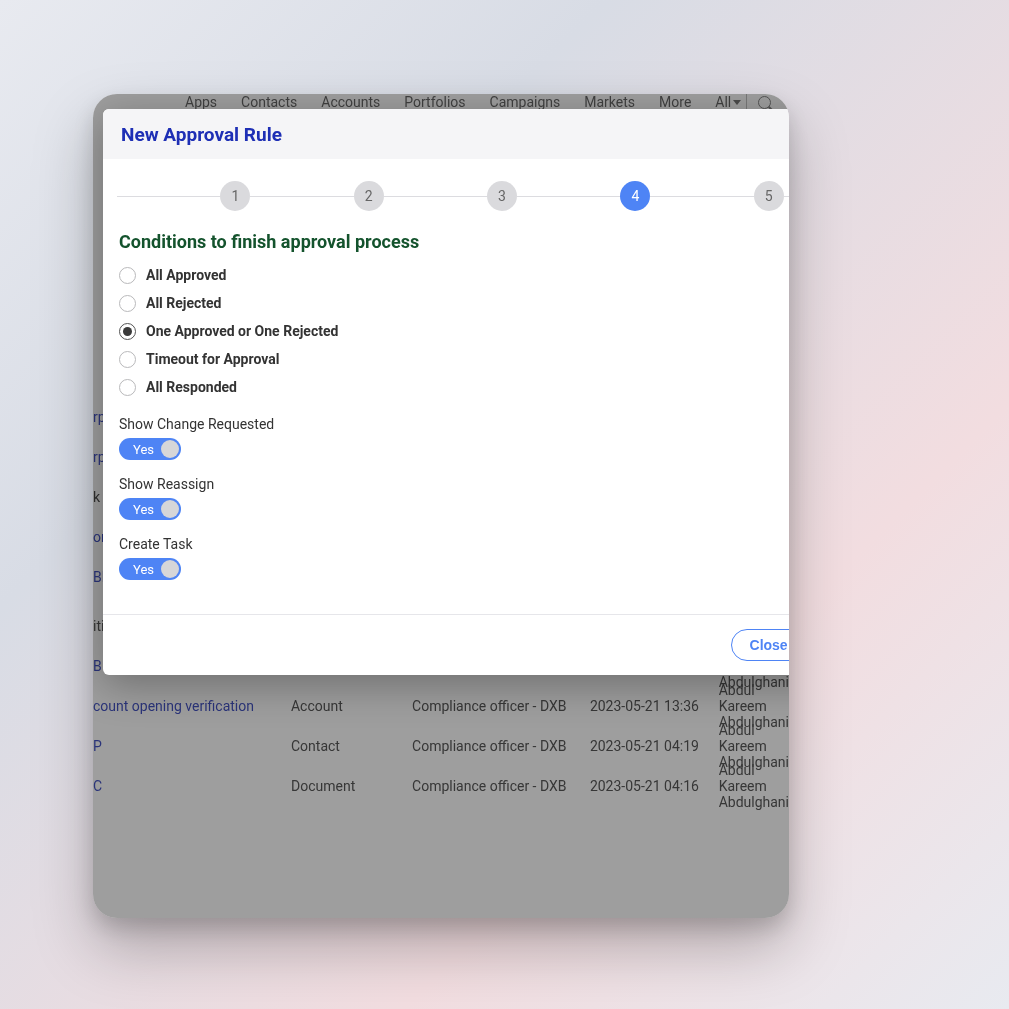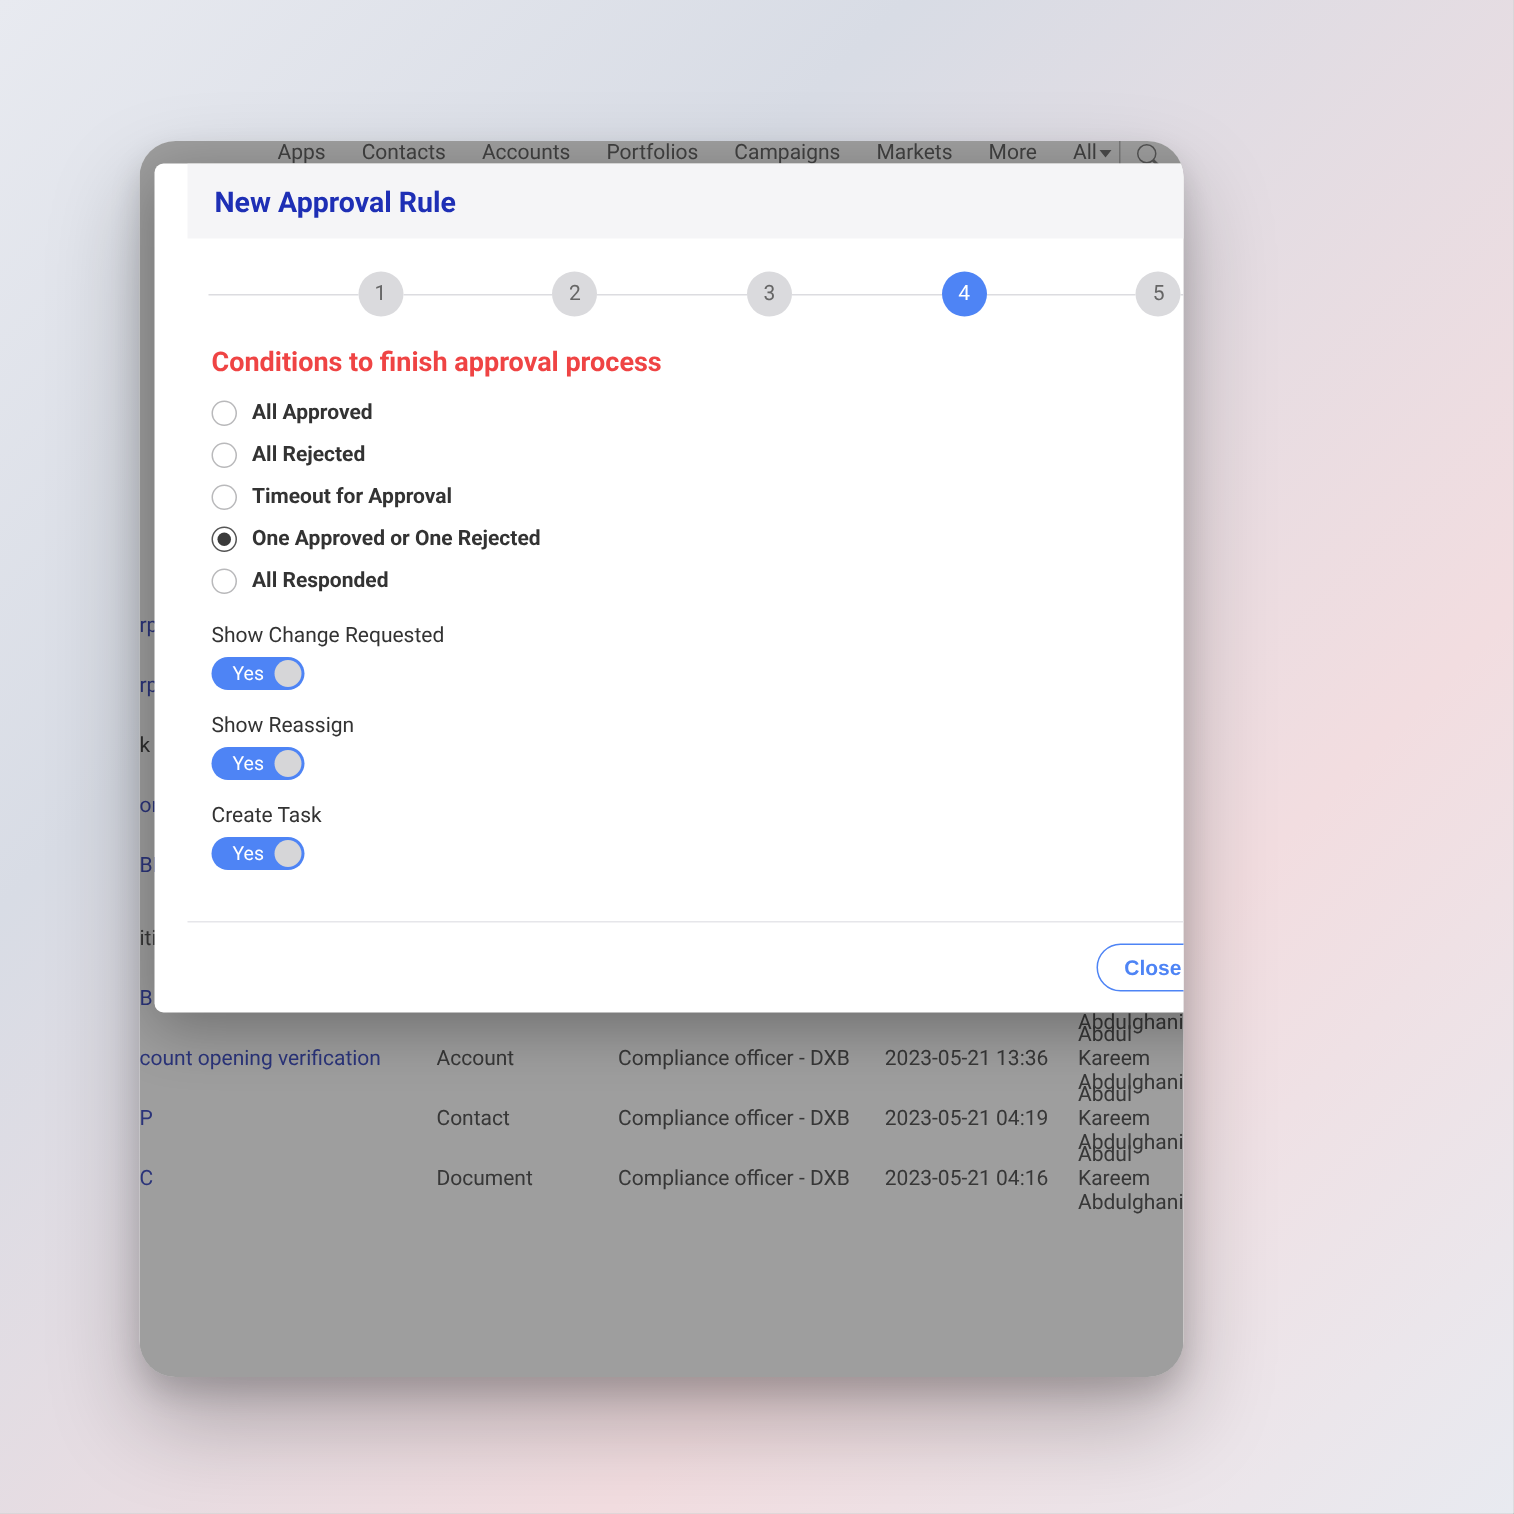--- a/index.html
+++ b/index.html
@@ -107,21 +107,20 @@
   
   .modal {
     position:absolute;
     left: 10px;
     top: 15px;
     width: 798px;
     background:#fff;
     border-radius:6px;
     box-shadow: 0 10px 40px rgba(0,0,0,.3);
     overflow:hidden;
-    padding-left:22px;
   }
   .modal-header {
     background:#f5f5f7;
     padding: 12px 18px;
     display:flex;
     align-items:center;
     justify-content:space-between;
   }
   .modal-title {
     color:#1e2fb5;
@@ -155,21 +154,21 @@
   }
   .step-circle.active {
     background:#4e84f5;color:#fff;
   }
 
   
   .modal-body {
     padding: 10px 16px 18px 16px;
   }
   .section-title {
-    color:#ef4444;
+    color:#14532d;
     font-weight:700;
     font-size:18px;
     margin-bottom:12px;
   }
   .radio-list { display:flex;flex-direction:column;gap:6px;margin-bottom:18px;}
   .radio-item { display:flex;align-items:center;gap:10px;font-size:14px;color:#333;height:22px;cursor:pointer;font-weight:bold;}
   .radio-outer {
     width:17px;height:17px;border-radius:50%;border:1.5px solid #b9b9bb;display:flex;align-items:center;justify-content:center;flex-shrink:0;
   }
   .radio-item.selected .radio-outer { border-color:#555; }
@@ -303,32 +302,32 @@
 
       <div class="radio-list">
         <div class="radio-item">
           <span class="radio-outer"></span>
           <span>All Approved</span>
         </div>
         <div class="radio-item">
           <span class="radio-outer"></span>
           <span>All Rejected</span>
         </div>
-        <div class="radio-item">
-          <span class="radio-outer"></span>
-          <span>Timeout for Approval</span>
-        </div>
         <div class="radio-item selected">
           <span class="radio-outer">
               <span class="radio-inner"></span>
             </span>
           <span>One Approved or One Rejected</span>
         </div>
         <div class="radio-item">
           <span class="radio-outer"></span>
+          <span>Timeout for Approval</span>
+        </div>
+        <div class="radio-item">
+          <span class="radio-outer"></span>
           <span>All Responded</span>
         </div>
       </div>
 
       <div class="toggle-group">
         <span class="toggle-label">Show Change Requested</span>
         <div class="toggle">
           <span class="toggle-text">Yes</span>
           <span class="toggle-knob"></span>
         </div>

